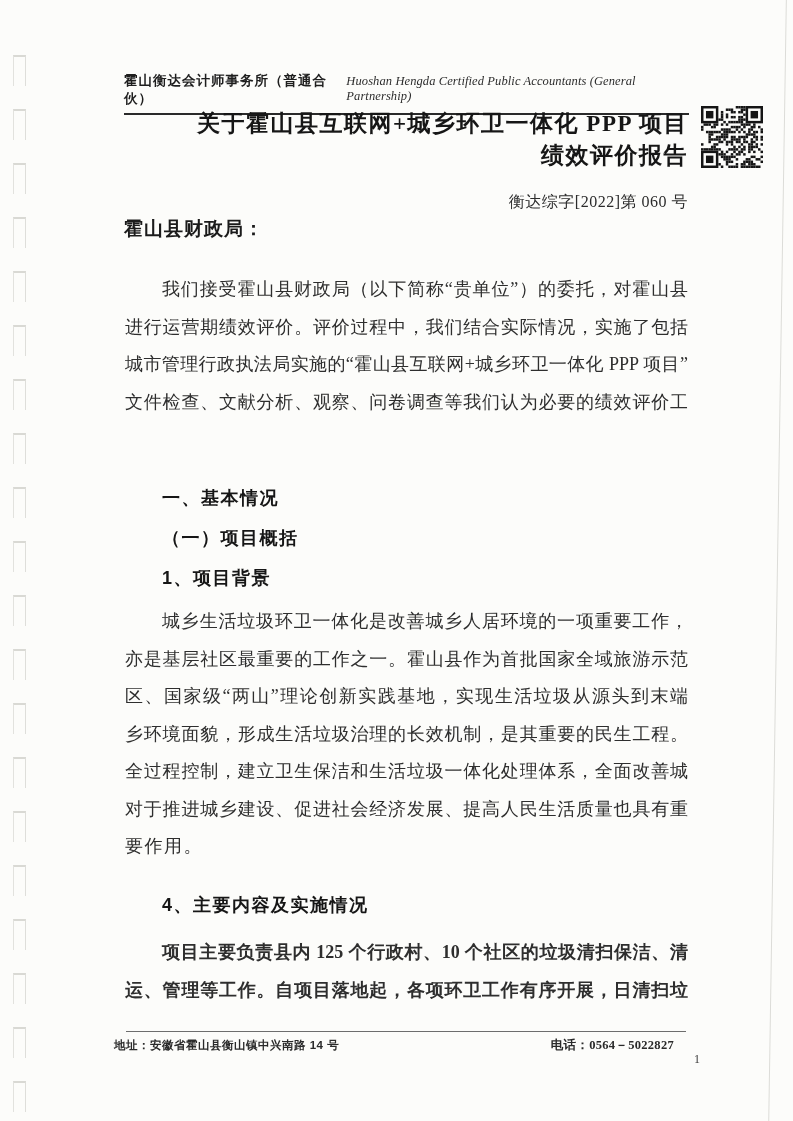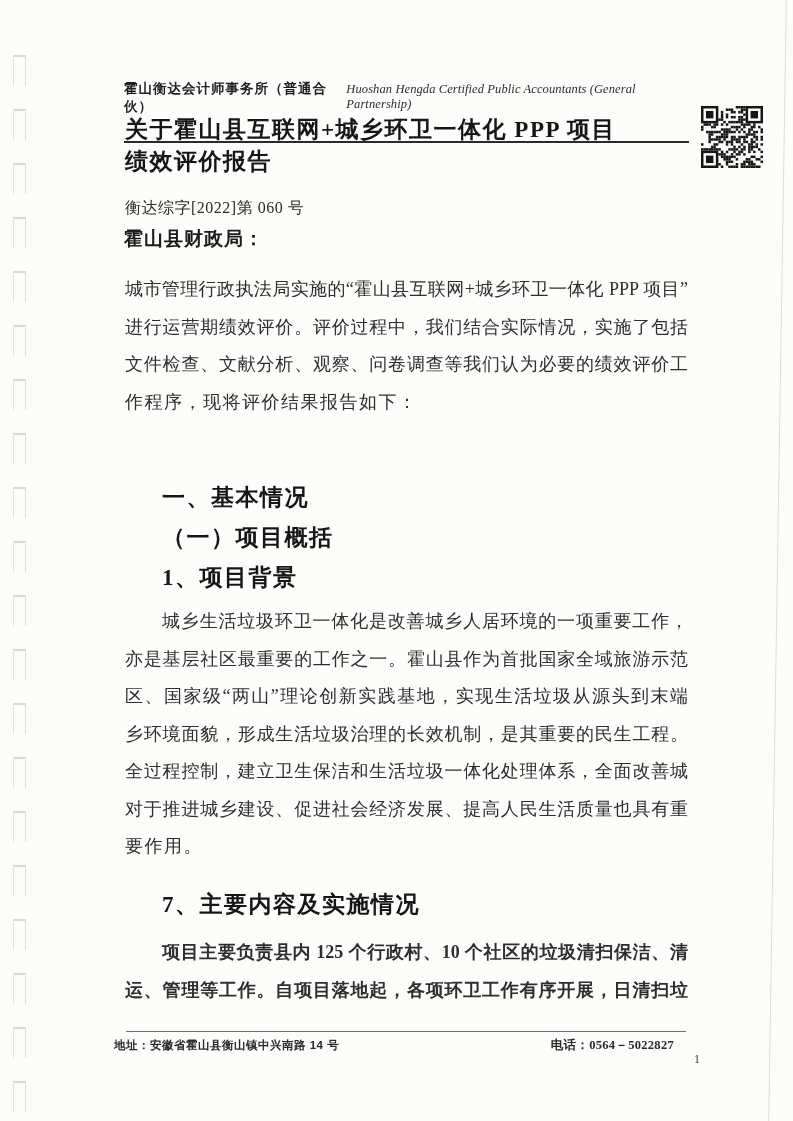--- a/index.html
+++ b/index.html
@@ -21,66 +21,66 @@
     border-right:1.5px solid #dededa;
     border-top:2px solid #d9d9d4;
   }
   .paper-edge {
     left:777px; top:-12px; width:1px; height:1150px;
     background:#dcdcd8; transform:rotate(0.9deg);
   }
 
   
   .letterhead {
-    left:124px; top:72px; width:565px;
+    left:124px; top:64px; width:565px;
     display:flex; justify-content:space-between; align-items:baseline;
-    padding-bottom:25px;
+    padding-bottom:5px;
     border-bottom:2.5px solid #2a2a2a;
   }
   .firm-cn {
     font-family:"Liberation Sans","DejaVu Sans",sans-serif;
     font-weight:bold; font-size:13.5px; letter-spacing:1px; color:#1e1e1e;
   }
   .firm-en {
     font-style:italic; font-size:12.5px; color:#2c2c2c; letter-spacing:0.1px;margin-top:10px;
   }
 
   
   .qr-box { left:701px; top:106px; width:62px; height:62px; }
   .qr-box svg { display:block; width:62px; height:62px; }
 
   
-  .title-block { left:125px; top:114px; width:563px; text-align:left; }
+  .title-block { left:125px; top:108px; width:563px; text-align:right; }
   .title-line {
     font-size:23px; font-weight:bold; color:#161616;
     letter-spacing:1.5px; line-height:32px;
   }
   .doc-number { margin-top:20px; font-size:16px; color:#2b2b2b; letter-spacing:0.5px; }
 
   
   .salutation {
-    left:124px; top:226px;
+    left:124px; top:216px;
     font-family:"Liberation Sans","DejaVu Sans",sans-serif;
     font-weight:bold; font-size:19px; color:#1b1b1b; letter-spacing:1px;
   }
   .para {
     left:125px; width:563px;
     font-size:18px; line-height:37.5px; color:#2e2e2e;
   }
   .para .line { text-align:justify; text-align-last:justify; }
   .para .line.first { padding-left:37px; }
   .para .line.last { text-align-last:left; letter-spacing:1.5px; }
   .p1 { top:271px; }
   .p2 { top:603px; }
   .p3 { top:934px;font-weight:bold; }
 
   .sec-heading {
     left:162px;
-    font-family:Liberation Serif, serif;
-    font-weight:bold; font-size:23px; color:#161616;
+    font-family:Liberation Sans, sans-serif;
+    font-weight:bold; font-size:18px; color:#161616;
     letter-spacing:1.5px; line-height:26px;
   }
   .h-1   { top:485px; }
   .h-1-1 { top:525px; }
   .h-1-1-1 { top:565px;text-align:center; }
   .h-1-1-2 { top:892px; }
 
   
   .footer-rule { left:126px; top:1031px; width:560px; border-top:1.5px solid #6d6d6d; }
   .footer-row {
@@ -374,41 +374,41 @@
 
 <div class="abs title-block">
   <div class="title-line">关于霍山县互联网+城乡环卫一体化 PPP 项目</div>
   <div class="title-line">绩效评价报告</div>
   <div class="doc-number">衡达综字[2022]第 060 号</div>
 </div>
 
 <div class="abs salutation">霍山县财政局：</div>
 
 <div class="abs para p1">
+  <div class="line first">我们接受霍山县财政局（以下简称“贵单位”）的委托，对霍山县</div>
+  <div class="line">进行运营期绩效评价。评价过程中，我们结合实际情况，实施了包括</div>
   <div class="line">城市管理行政执法局实施的“霍山县互联网+城乡环卫一体化 PPP 项目”</div>
-  <div class="line">进行运营期绩效评价。评价过程中，我们结合实际情况，实施了包括</div>
   <div class="line">文件检查、文献分析、观察、问卷调查等我们认为必要的绩效评价工</div>
-  <div class="line last">作程序，现将评价结果报告如下：</div>
 </div>
 
 <div class="abs sec-heading h-1">一、基本情况</div>
 <div class="abs sec-heading h-1-1">（一）项目概括</div>
 <div class="abs sec-heading h-1-1-1">1、项目背景</div>
 
 <div class="abs para p2">
   <div class="line first">城乡生活垃圾环卫一体化是改善城乡人居环境的一项重要工作，</div>
   <div class="line">亦是基层社区最重要的工作之一。霍山县作为首批国家全域旅游示范</div>
   <div class="line">区、国家级“两山”理论创新实践基地，实现生活垃圾从源头到末端</div>
   <div class="line">乡环境面貌，形成生活垃圾治理的长效机制，是其重要的民生工程。</div>
   <div class="line">全过程控制，建立卫生保洁和生活垃圾一体化处理体系，全面改善城</div>
   <div class="line">对于推进城乡建设、促进社会经济发展、提高人民生活质量也具有重</div>
   <div class="line last">要作用。</div>
 </div>
 
-<div class="abs sec-heading h-1-1-2">7、主要内容及实施情况</div>
+<div class="abs sec-heading h-1-1-2">4、主要内容及实施情况</div>
 
 <div class="abs para p3">
   <div class="line first">项目主要负责县内 125 个行政村、10 个社区的垃圾清扫保洁、清</div>
   <div class="line">运、管理等工作。自项目落地起，各项环卫工作有序开展，日清扫垃</div>
 </div>
 
 <div class="abs footer-rule"></div>
 <div class="abs footer-row">
   <span class="footer-address">地址：安徽省霍山县衡山镇中兴南路 14 号</span>
   <span class="footer-phone">电话：0564－5022827</span>

